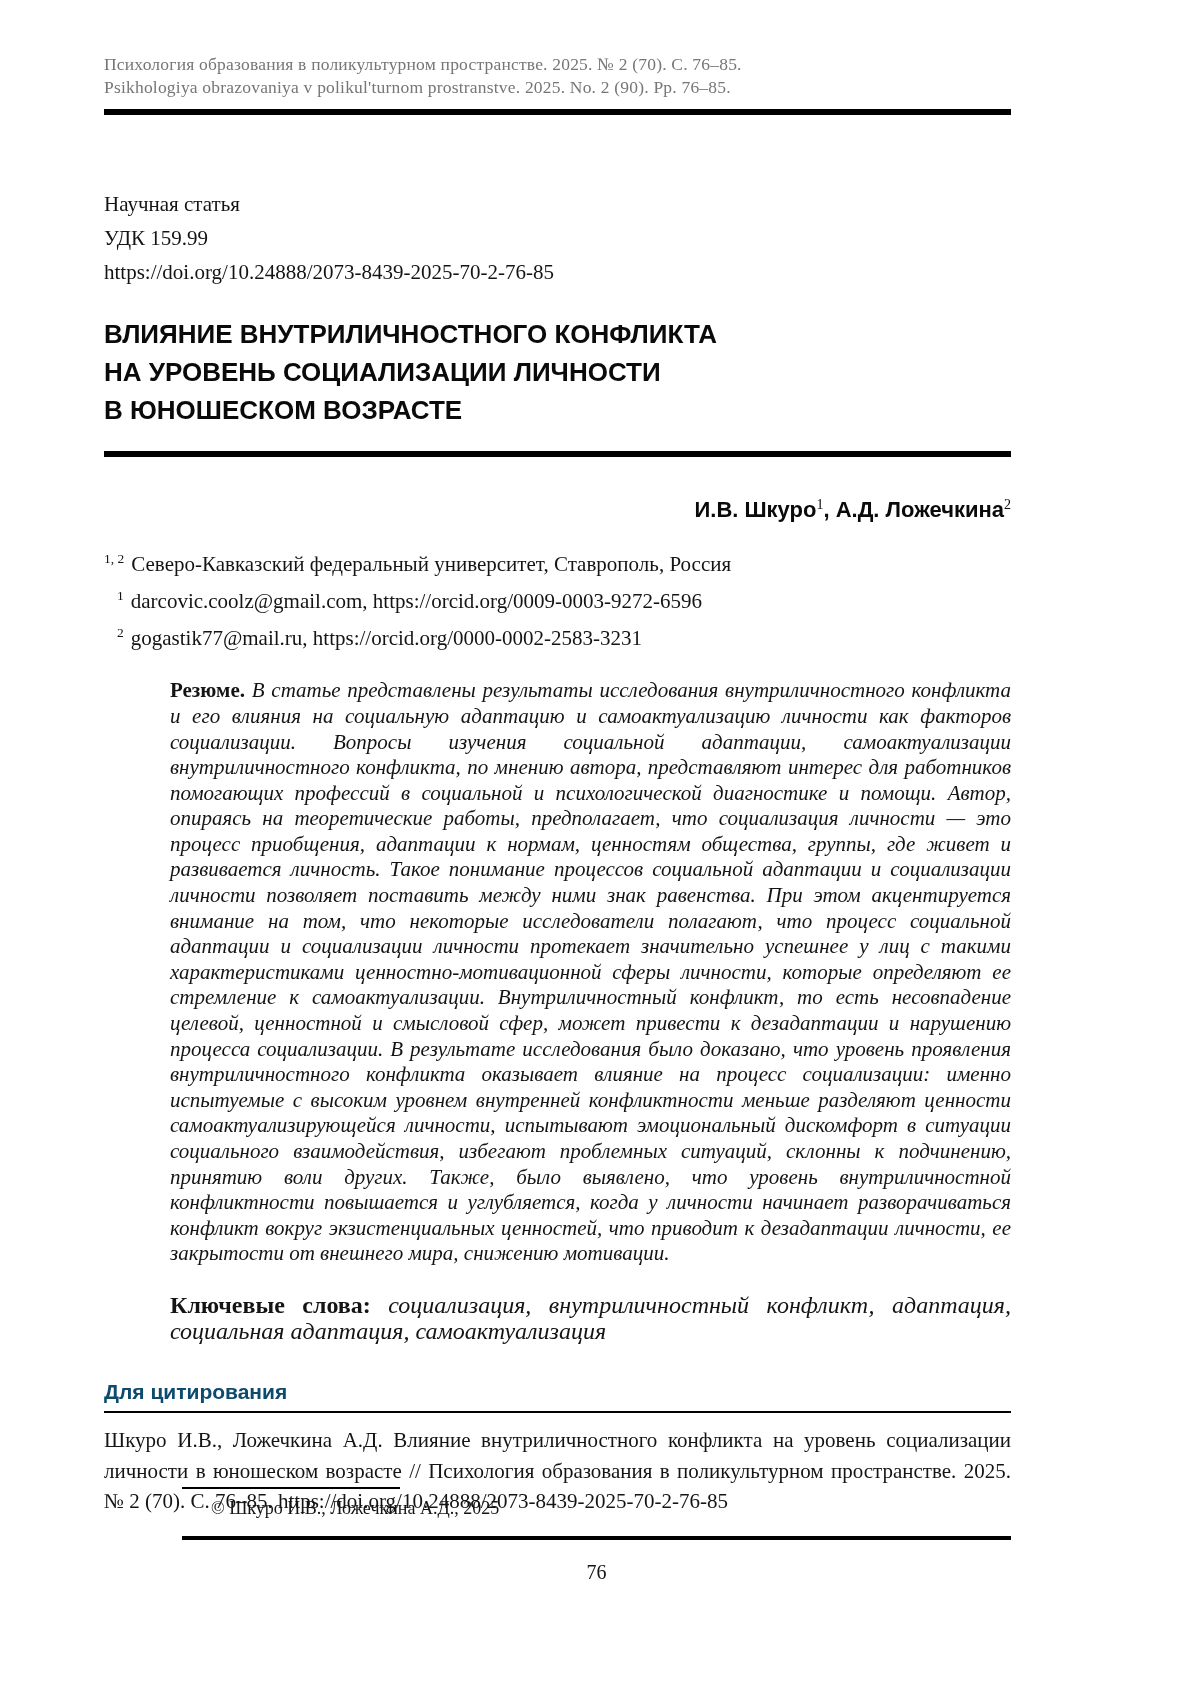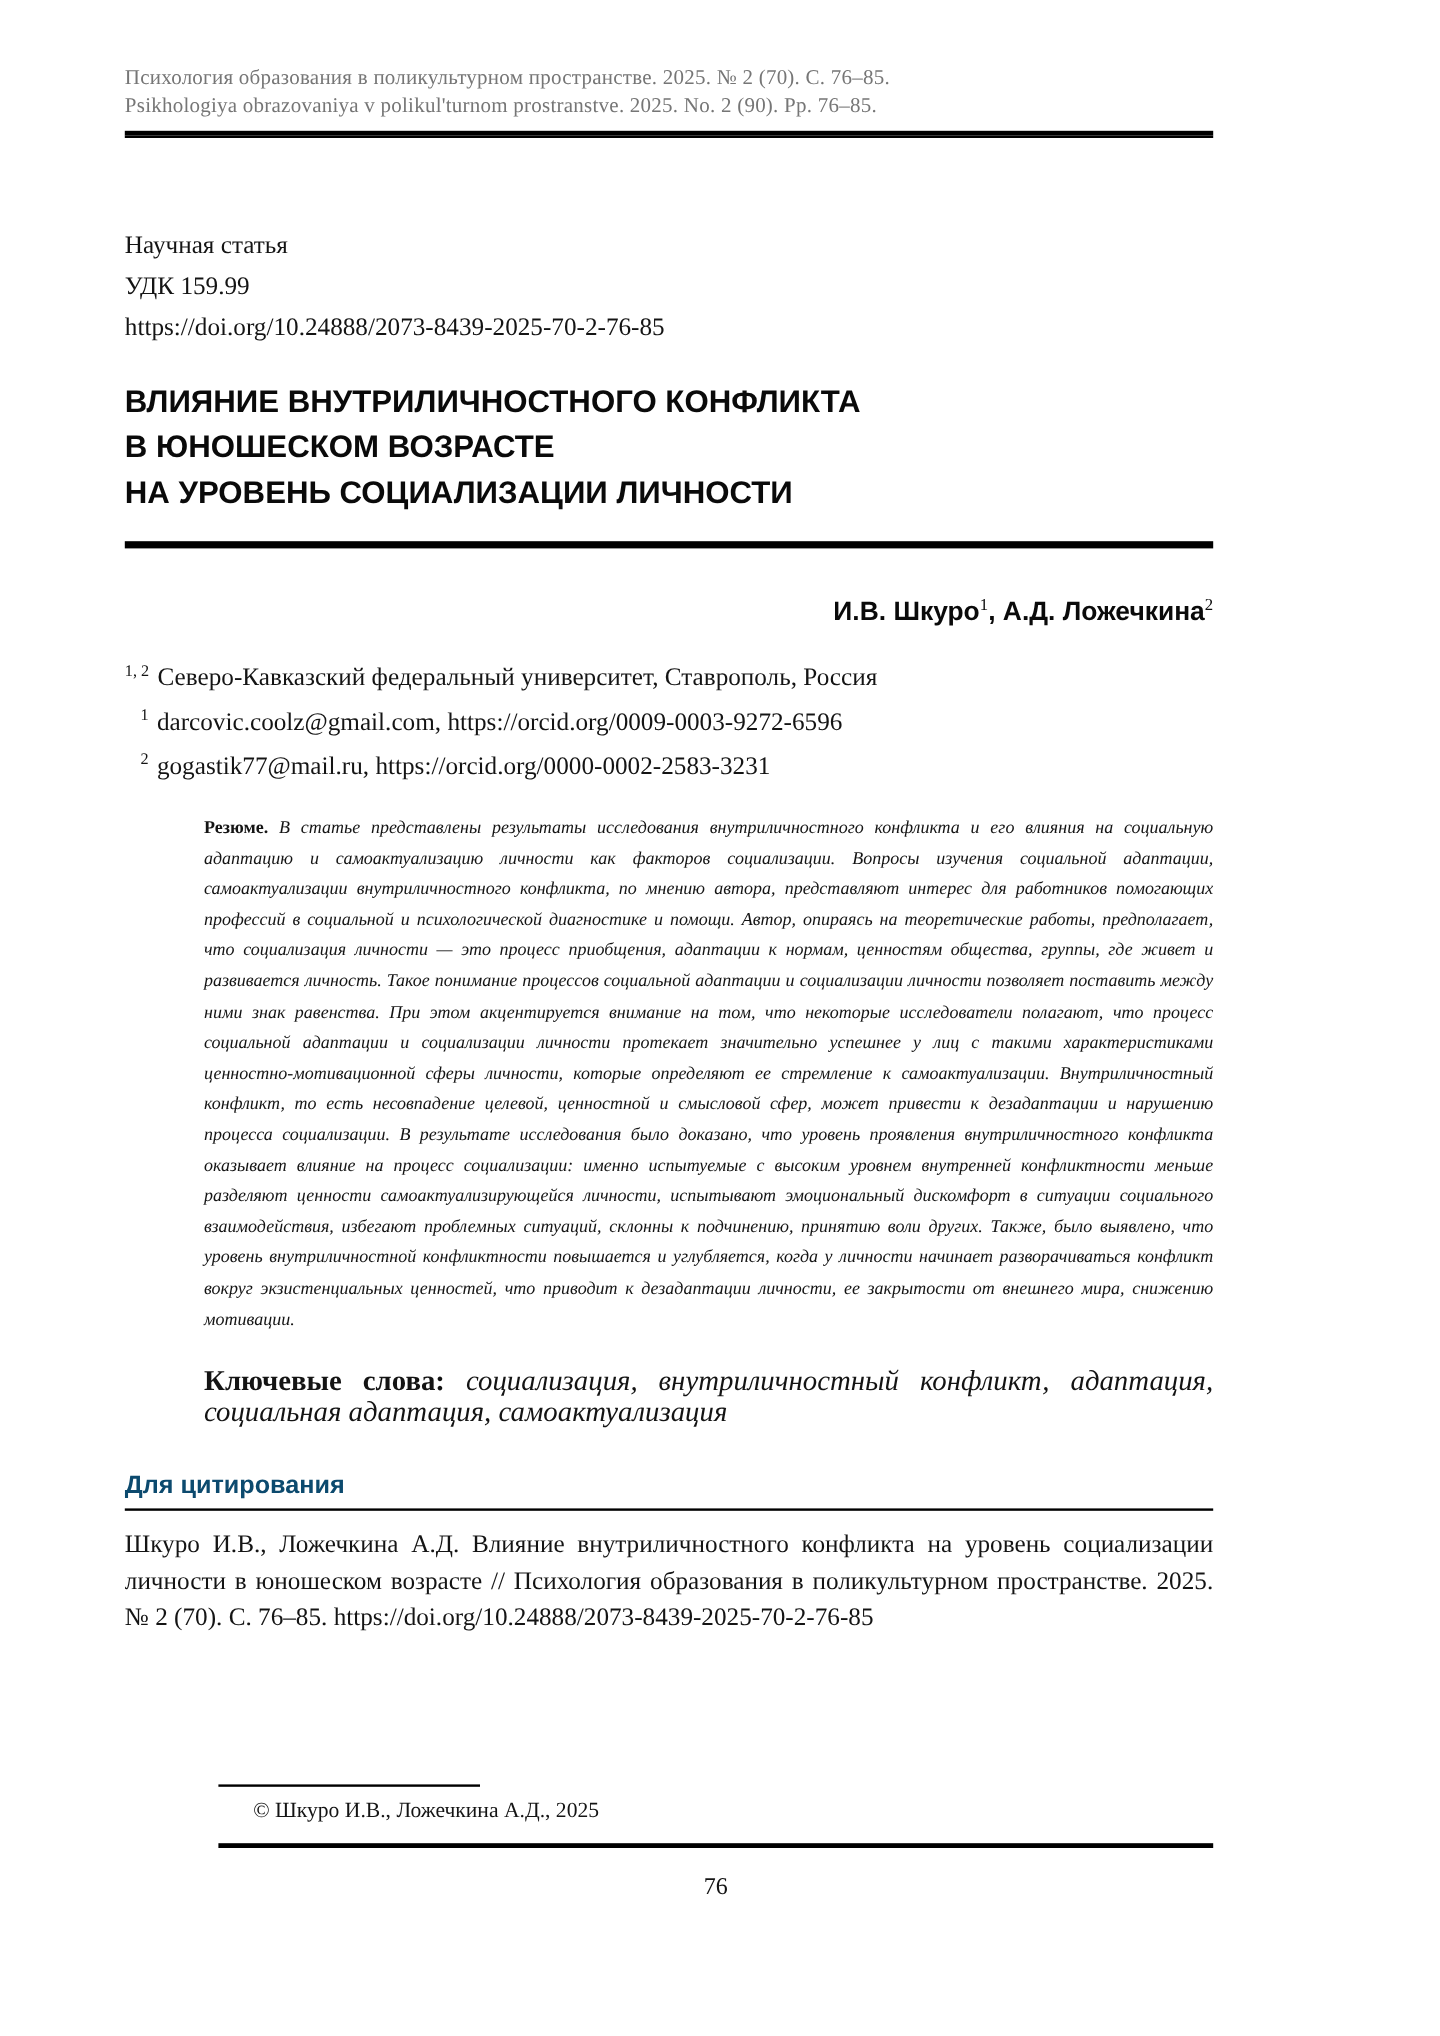--- a/index.html
+++ b/index.html
@@ -24,21 +24,21 @@
   .rule-title { margin-top:22px; height:3px; border-top:4px solid #000; border-bottom:2px solid #000; }
   
   .authors { margin-top:40px; font-family:"Liberation Sans", sans-serif; font-weight:bold; font-size:22px; color:#0a0a0a;text-align:right; }
   .authors sup { font-weight:normal; font-family:"Liberation Serif", serif; font-size:14px; }
   
   .affiliations { margin-top:20px; font-size:21px; line-height:32px; }
   .affil-row sup { font-size:13.5px; }
   .affil-row .affil-text { margin-left:7px; }
   .affil-email { padding-left:13px; }
   
-  .abstract { margin-top:24px; margin-left:66px; text-align:justify; font-size:15px; line-height:25.6px; }
+  .abstract { margin-top:24px; margin-left:66px; text-align:justify; font-size:21px; line-height:25.6px; }
   .abstract .label { font-weight:bold; font-style:normal; }
   .abstract .body-i { font-style:italic; }
   .keywords { margin-top:26px; margin-left:66px; text-align:justify; font-size:24px; line-height:25.6px; }
   .keywords .label { font-weight:bold; }
   .keywords .body-i { font-style:italic; }
   
   .cite-heading { margin-top:36px; font-family:"Liberation Sans", sans-serif; font-weight:bold; font-size:21px; color:#0c4a6e; padding-bottom:7px; border-bottom:2.5px solid #000; }
   .cite-text { margin-top:12px; font-size:21px; line-height:30.5px; text-align:justify; }
   
   .footer { position:absolute; left:130px; right:137px; top:1487px; }
@@ -59,22 +59,22 @@
   <div class="rule-double"></div>
 
   <div class="meta">
     <div>Научная статья</div>
     <div>УДК 159.99</div>
     <div>https://doi.org/10.24888/2073-8439-2025-70-2-76-85</div>
   </div>
 
   <div class="title">
     <div>ВЛИЯНИЕ ВНУТРИЛИЧНОСТНОГО КОНФЛИКТА</div>
+    <div>НА УРОВЕНЬ СОЦИАЛИЗАЦИИ ЛИЧНОСТИ</div>
     <div>В ЮНОШЕСКОМ ВОЗРАСТЕ</div>
-    <div>НА УРОВЕНЬ СОЦИАЛИЗАЦИИ ЛИЧНОСТИ</div>
   </div>
   <div class="rule-title"></div>
 
   <div class="authors"><span>И.В. Шкуро</span><sup>1</sup><span>, </span><span>А.Д. Ложечкина</span><sup>2</sup></div>
 
   <div class="affiliations">
     <div class="affil-row"><sup>1, 2</sup><span class="affil-text">Северо-Кавказский федеральный университет, Ставрополь, Россия</span></div>
     <div class="affil-row affil-email"><sup>1</sup><span class="affil-text">darcovic.coolz@gmail.com, https://orcid.org/0009-0003-9272-6596</span></div>
     <div class="affil-row affil-email"><sup>2</sup><span class="affil-text">gogastik77@mail.ru, https://orcid.org/0000-0002-2583-3231</span></div>
   </div>

